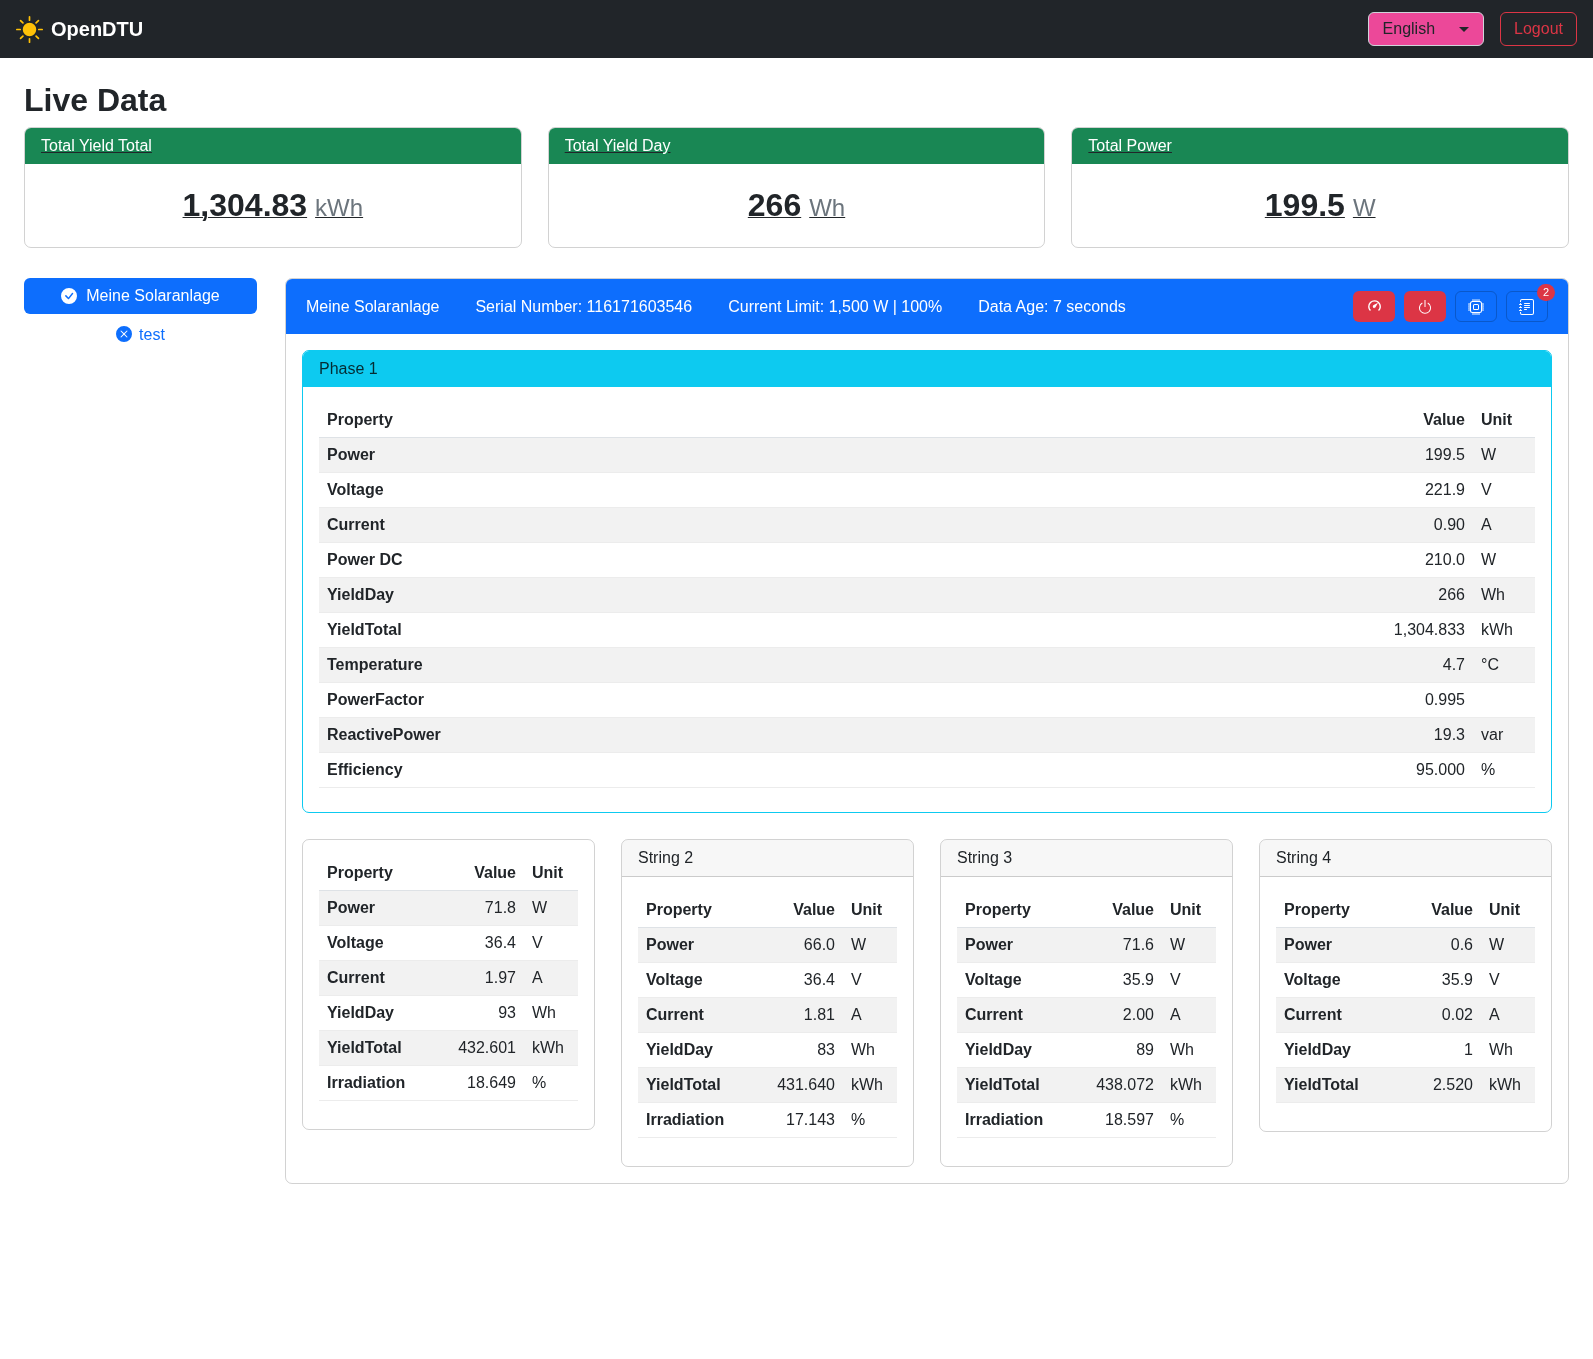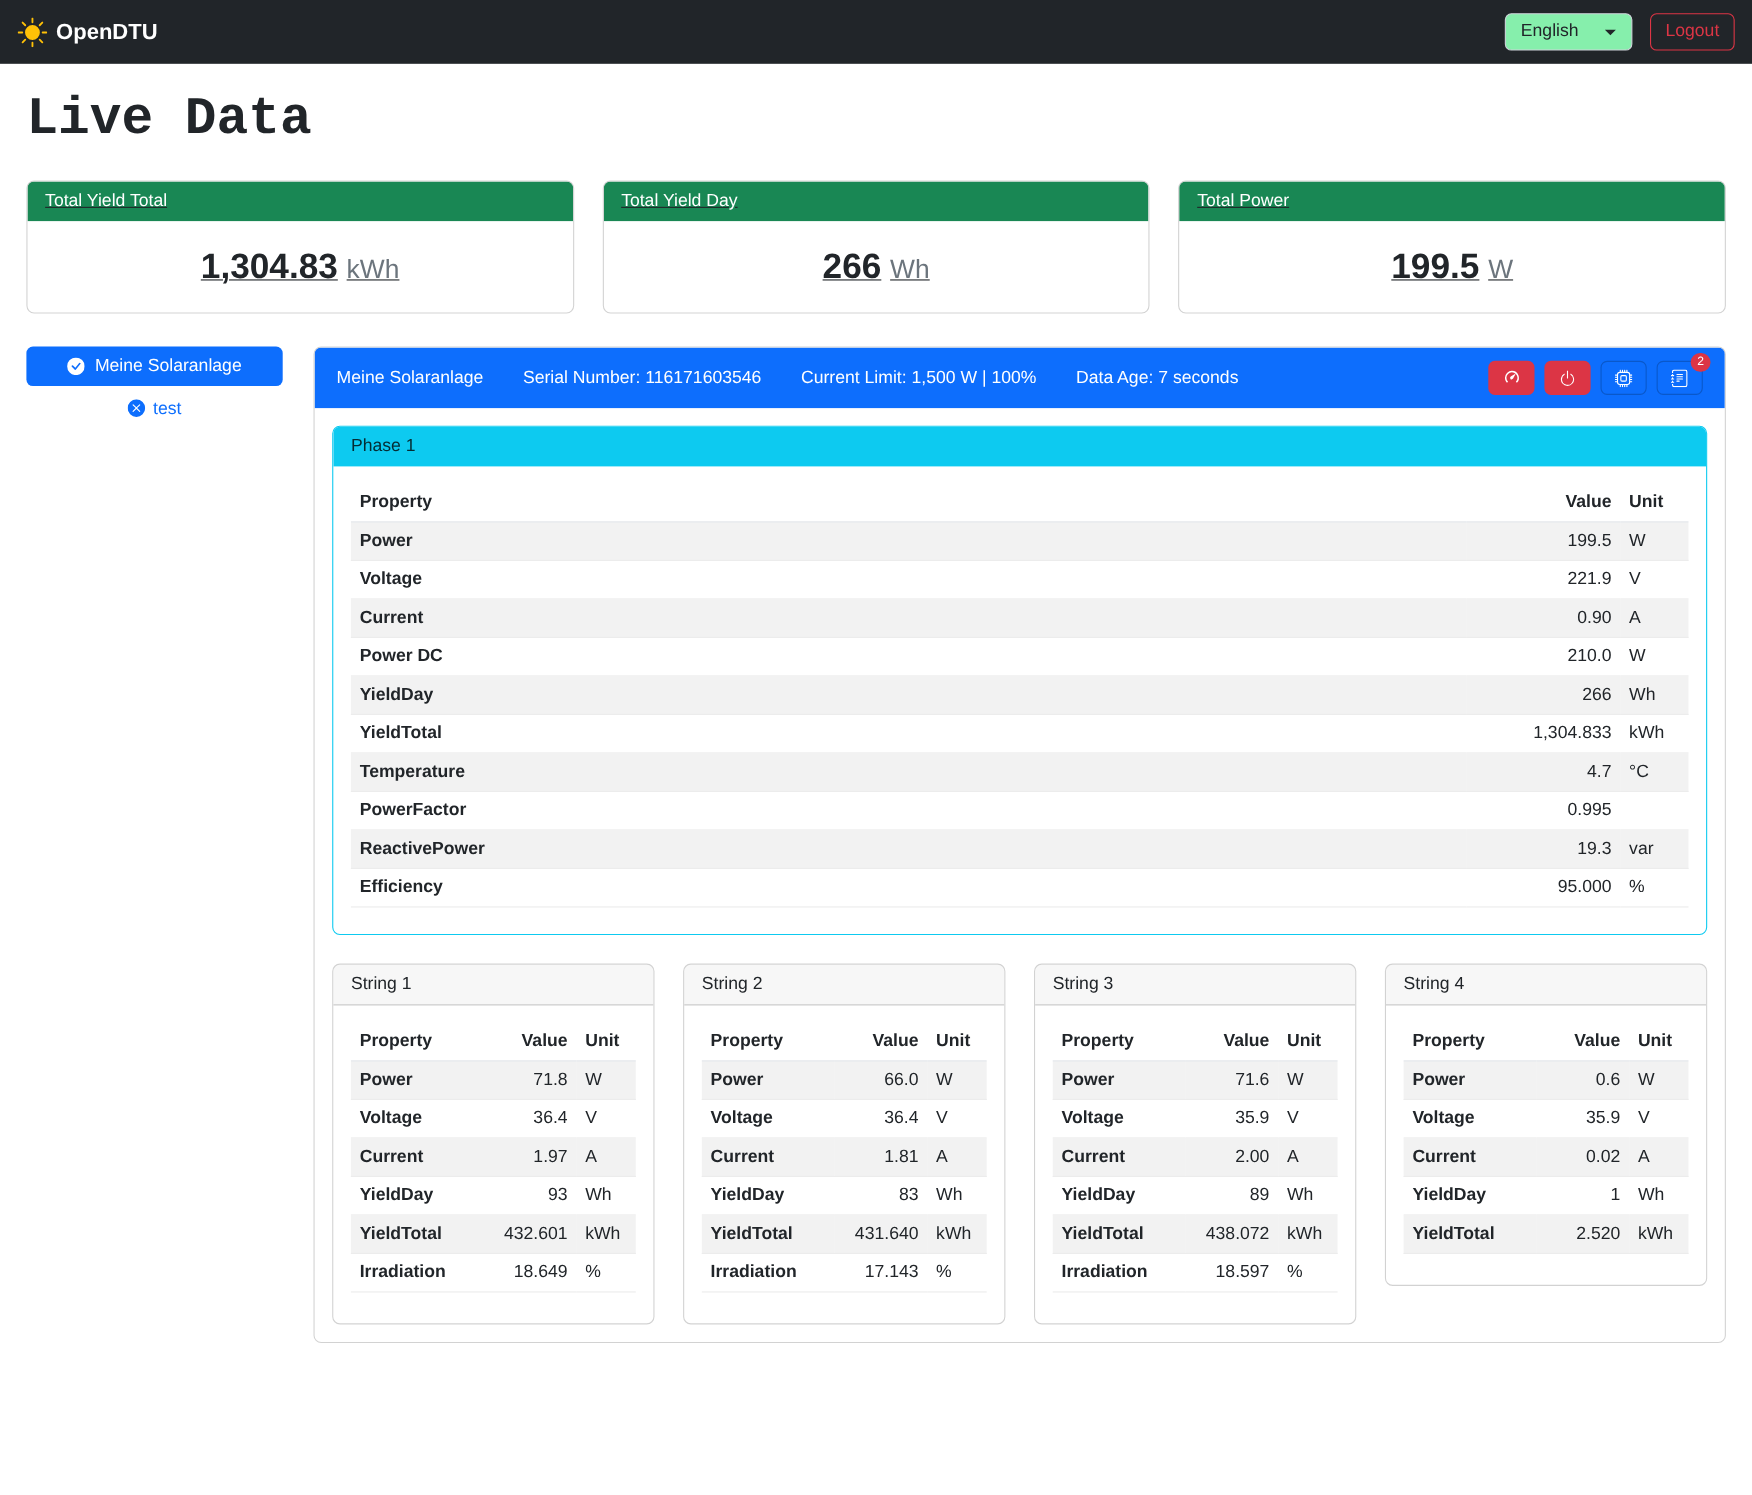--- a/index.html
+++ b/index.html
@@ -11,30 +11,30 @@
     padding:0 16px; gap:8px; }
   .brand { display:flex; align-items:center; gap:8px; color:#fff; font-size:20px;
     font-weight:600; cursor:pointer; margin-right:0;justify-content:space-between; }
   .nav-links { display:flex; align-items:center; gap:4px; list-style:none; margin:0; padding:0; }
   .nav-link { color:rgba(255,255,255,.55); padding:8px 12px; cursor:pointer;
     display:flex; align-items:center; }
   .nav-link.active { color:#fff; }
   .caret { display:inline-block; margin-left:6px; border-top:5px solid currentColor;
     border-left:5px solid transparent; border-right:5px solid transparent; }
   .nav-right { margin-left:auto; display:flex; align-items:center; gap:16px; }
-  .lang-select { background:#86efac; color:#212529; border:1px solid #ced4da; border-radius:6px;
+  .lang-select { background:#ec4899; color:#212529; border:1px solid #ced4da; border-radius:6px;
     padding:7px 14px; display:flex; align-items:center; gap:18px; cursor:pointer; }
   .lang-select .caret { border-top-color:#212529; }
   .logout-btn { background:transparent; color:#dc3545; border:1px solid #dc3545;
     border-radius:6px; padding:7px 13px; font-size:16px; cursor:pointer;
     font-family:inherit; }
 
   
   .page { padding:16px 24px 24px 24px; }
-  h1.page-title { font-size:48px; font-weight:600; margin:8px 0 28px 0;font-family:Liberation Mono, monospace; }
+  h1.page-title { font-size:32px; font-weight:600; margin:8px 0 8px 0; }
 
   
   .summary-row { display:flex; gap:26px; margin-bottom:30px;text-decoration:underline; }
   .summary-card { flex:1; border:1px solid rgba(0,0,0,.175); border-radius:7px; overflow:hidden; }
   .summary-card .card-head { background:#198754; color:#fff; padding:9px 16px; }
   .summary-card .card-body { text-align:center; padding:23px 16px; }
   .summary-value { font-size:32px; font-weight:700; }
   .summary-unit { font-size:24px; font-weight:400; color:#6c757d; margin-left:8px; }
 
   
@@ -261,21 +261,20 @@
                     <td>%</td>
                   </tr>
                 </tbody>
             </table>
           </div>
         </div>
 
         <div class="strings-row">
 
           <div class="string-card">
-            <div class="string-head">String 1</div>
             <div class="string-body">
               <table class="data-table string-table">
                 <thead>
                   <tr>
                     <th>Property</th>
                     <th>Value</th>
                     <th>Unit</th>
                   </tr>
                 </thead>
                 <tbody data-table="strings.0.rows">

